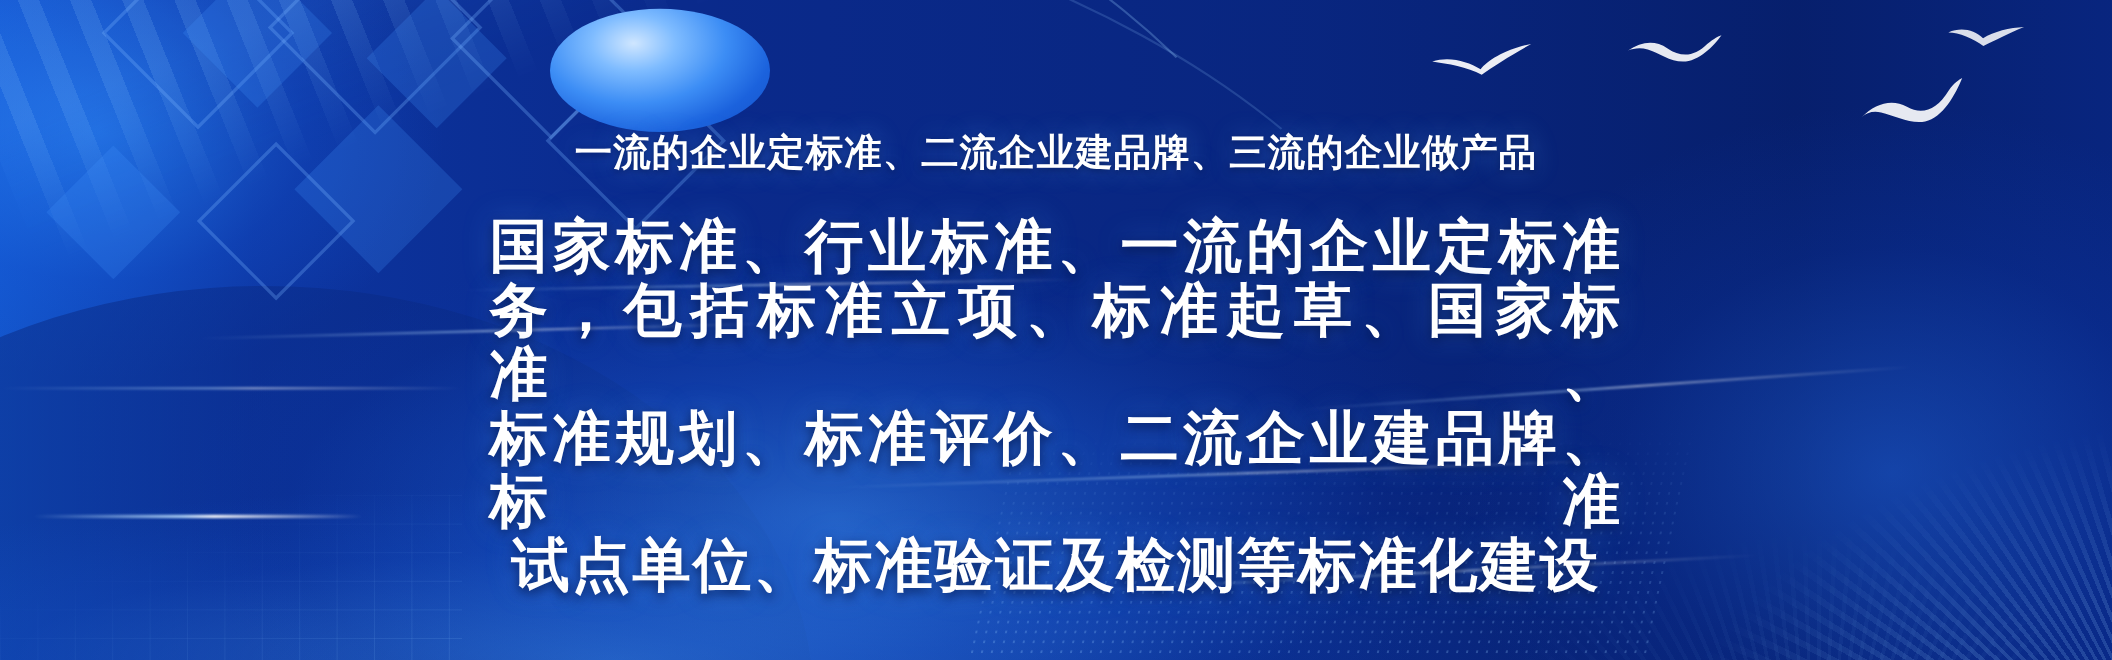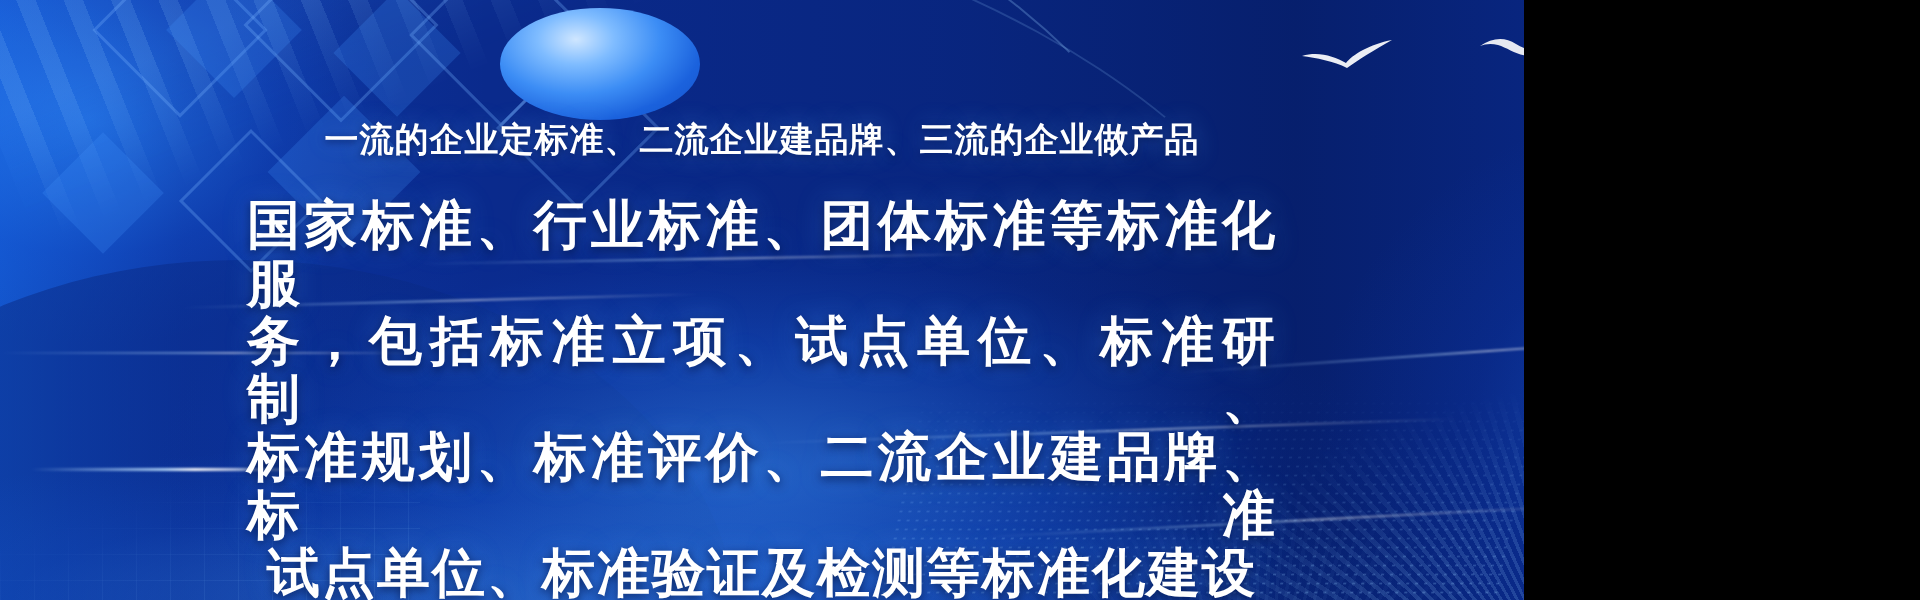--- a/index.html
+++ b/index.html
@@ -2,21 +2,21 @@
 <html><head>
 <meta charset="utf-8">
 <style>
   html, body {
     margin: 0;
     padding: 0;
     background: #000;
   }
   #banner {
     position: relative;
-    width: 1524px;
+    width: 1920px;
     height: 600px;
     overflow: hidden;
     font-family: "Liberation Sans", "DejaVu Sans", sans-serif;
     background: #0a2a8c;
   }
 
   
   .layer { position: absolute; inset: 0; }
 
   
@@ -317,21 +317,21 @@
     <svg width="70" height="26" viewBox="0 0 70 26">
       <path d="M1 13 C12 7, 24 8, 33 15 C42 8, 56 3, 69 1 C56 8, 44 16, 34 22 C24 16, 11 12, 1 13 Z" fill="#ffffff" opacity="0.85"></path>
     </svg>
   </div>
 
   <div class="text-wrap">
 
     <div class="headline">一流的企业定标准、二流企业建品牌、三流的企业做产品</div>
 
     <div class="body-copy">
-      <span class="ln just">国家标准、行业标准、团体标准等标准化服</span>
-      <span class="ln just">务，包括标准立项、试点单位、标准研制、</span>
+      <span class="ln just">国家标准、行业标准、一流的企业定标准</span>
+      <span class="ln just">务，包括标准立项、标准起草、国家标准、</span>
       <span class="ln just">标准规划、标准评价、二流企业建品牌、标准</span>
       <span class="ln">试点单位、标准验证及检测等标准化建设</span>
     </div>
 
   </div>
 
 </div>
 
 </body></html>

